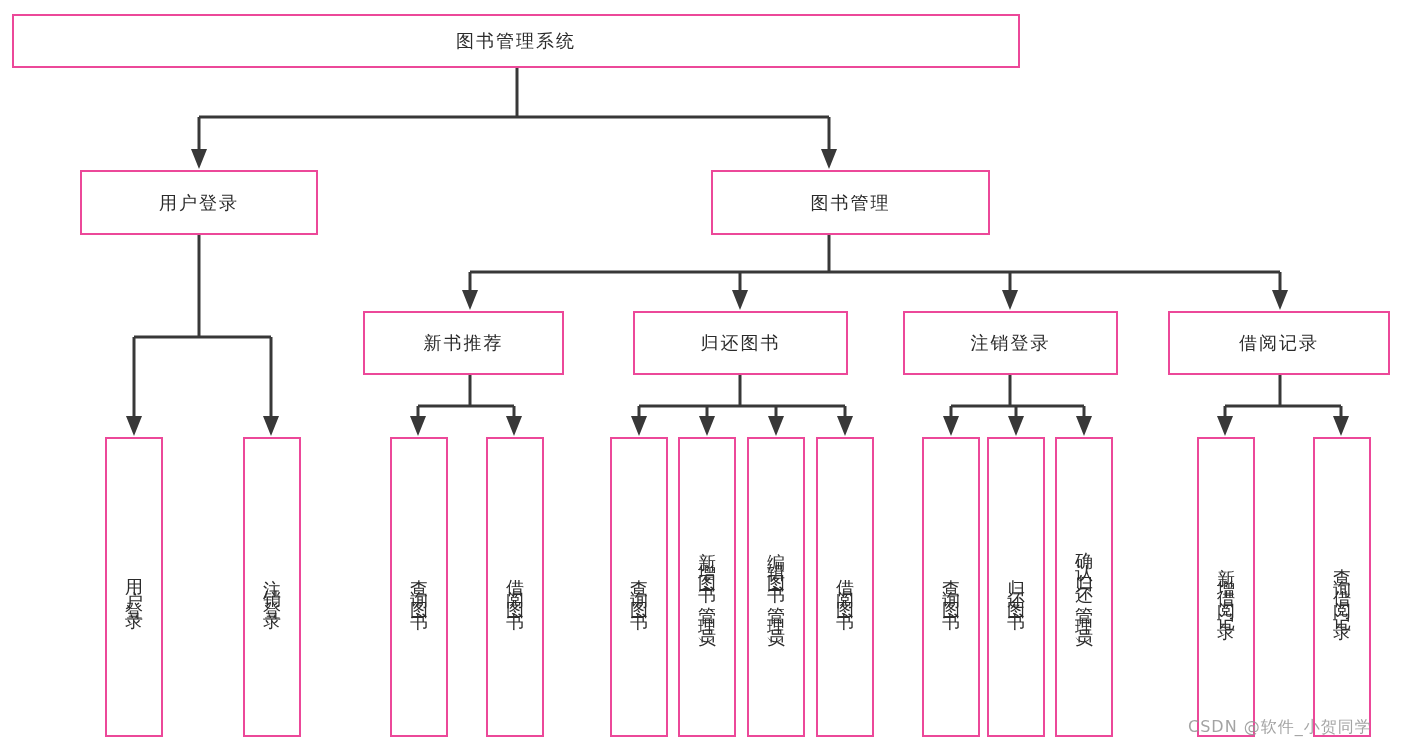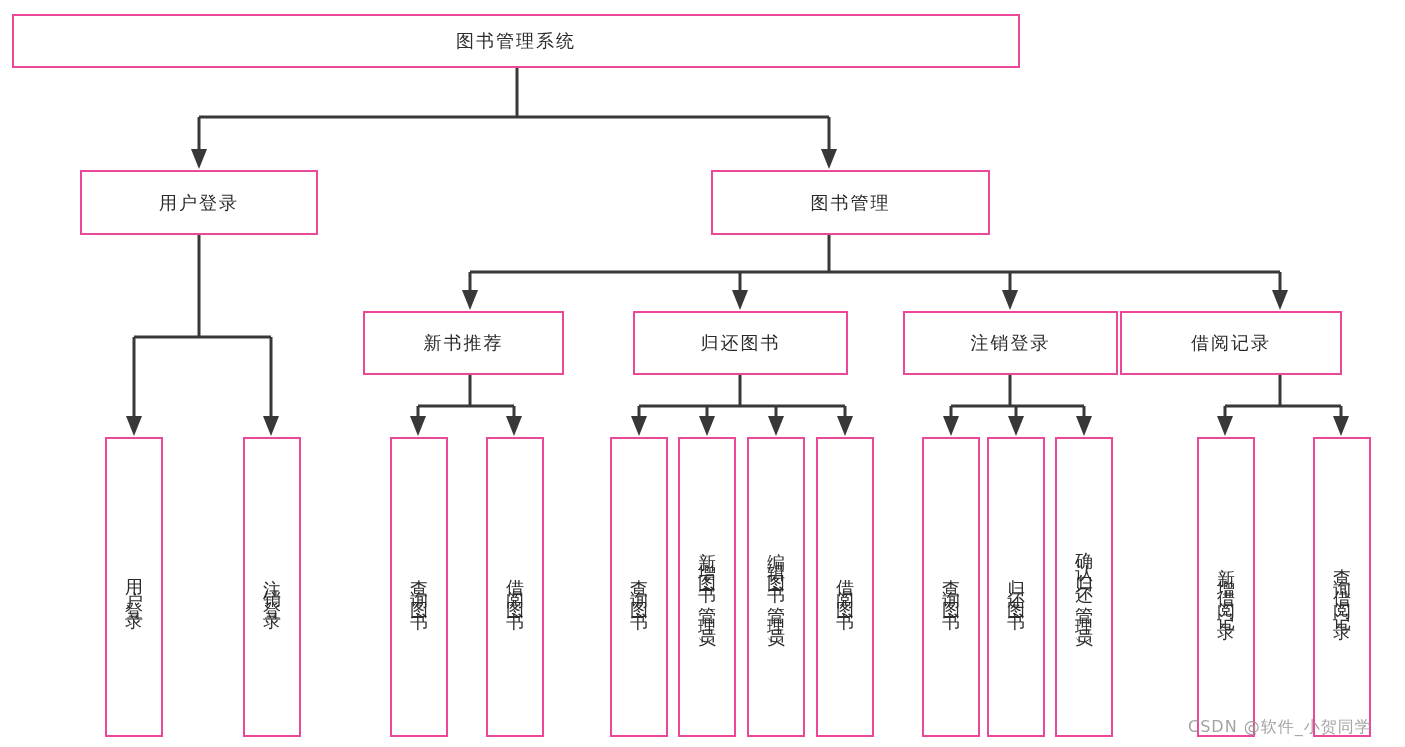--- a/index.html
+++ b/index.html
@@ -111,21 +111,21 @@
 
   <div class="box h lvl3" style="left:363px;width:201px">
     <span>新书推荐</span>
   </div>
   <div class="box h lvl3" style="left:633px;width:215px">
     <span>归还图书</span>
   </div>
   <div class="box h lvl3" style="left:903px;width:215px">
     <span>注销登录</span>
   </div>
-  <div class="box h lvl3" style="left:1120px;width:222px">
+  <div class="box h lvl3" style="left:1168px;width:222px">
     <span>借阅记录</span>
   </div>
 
   <div class="box v leaf" style="left:105px">
     <span>用户登录</span>
   </div>
   <div class="box v leaf" style="left:243px">
     <span>注销登录</span>
   </div>
   <div class="box v leaf" style="left:390px">

